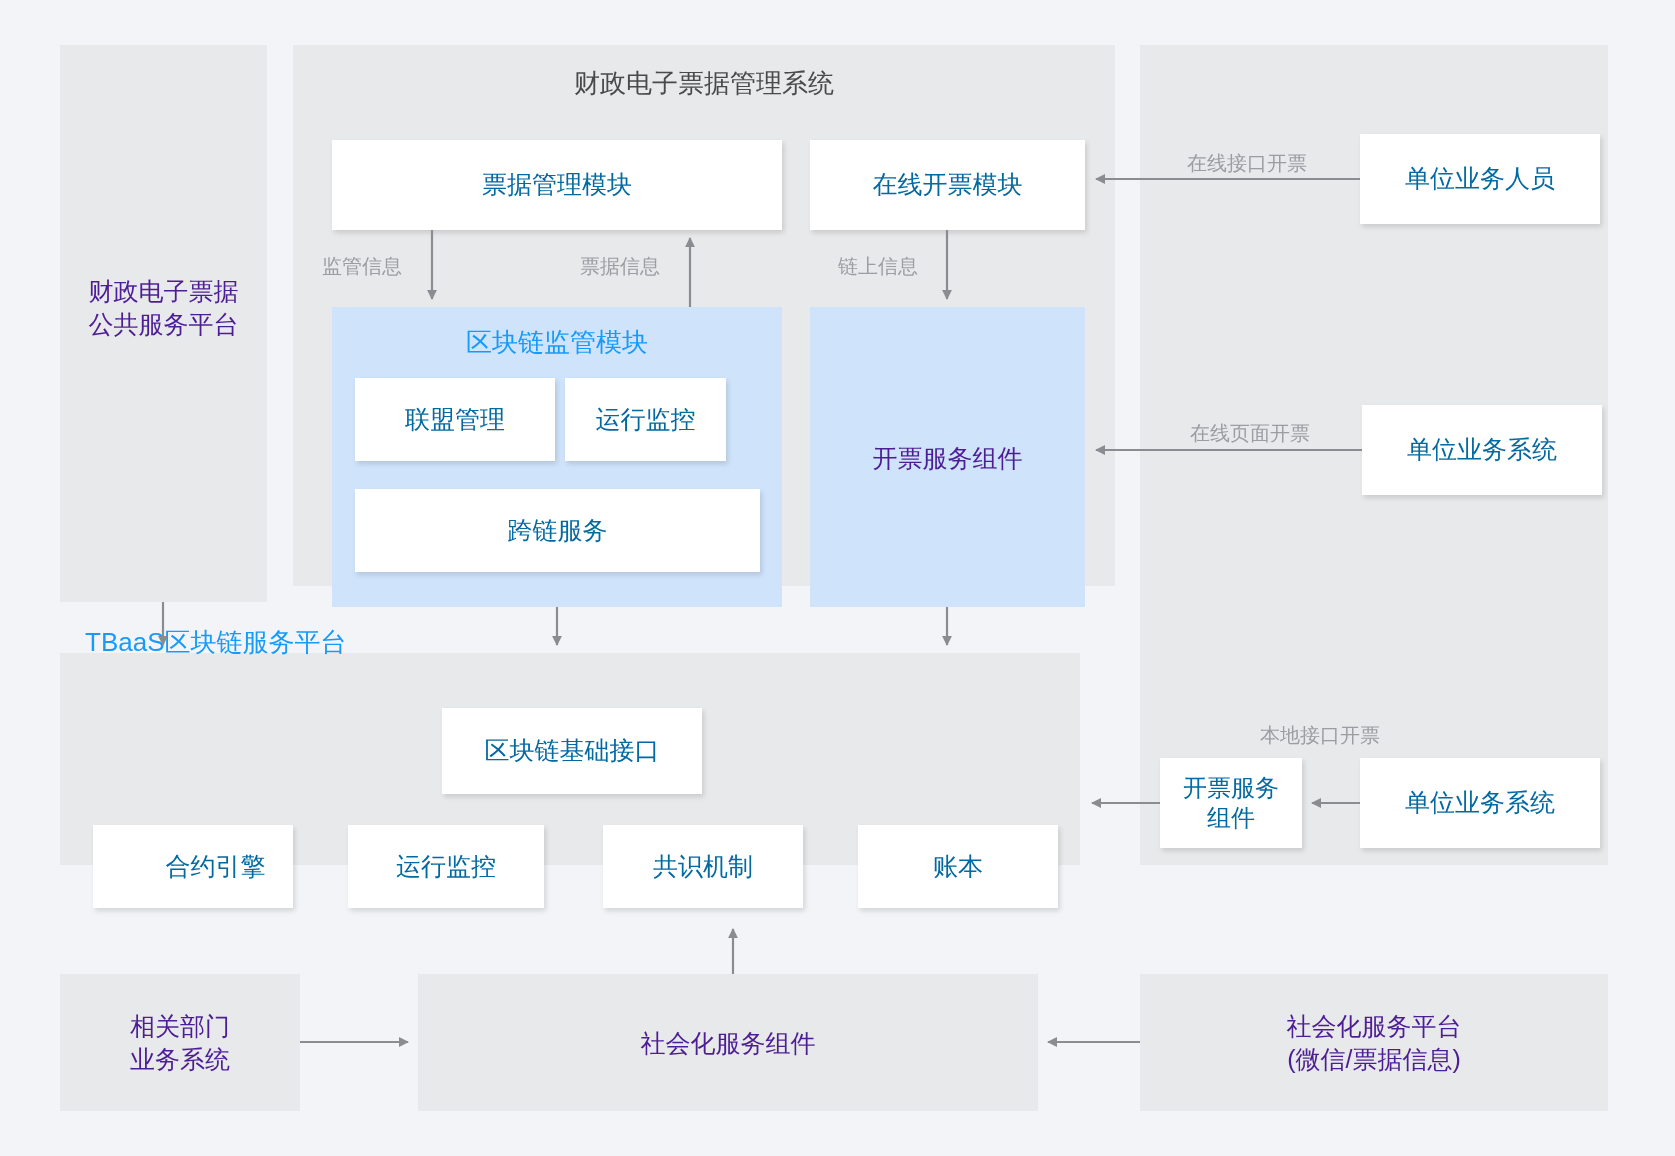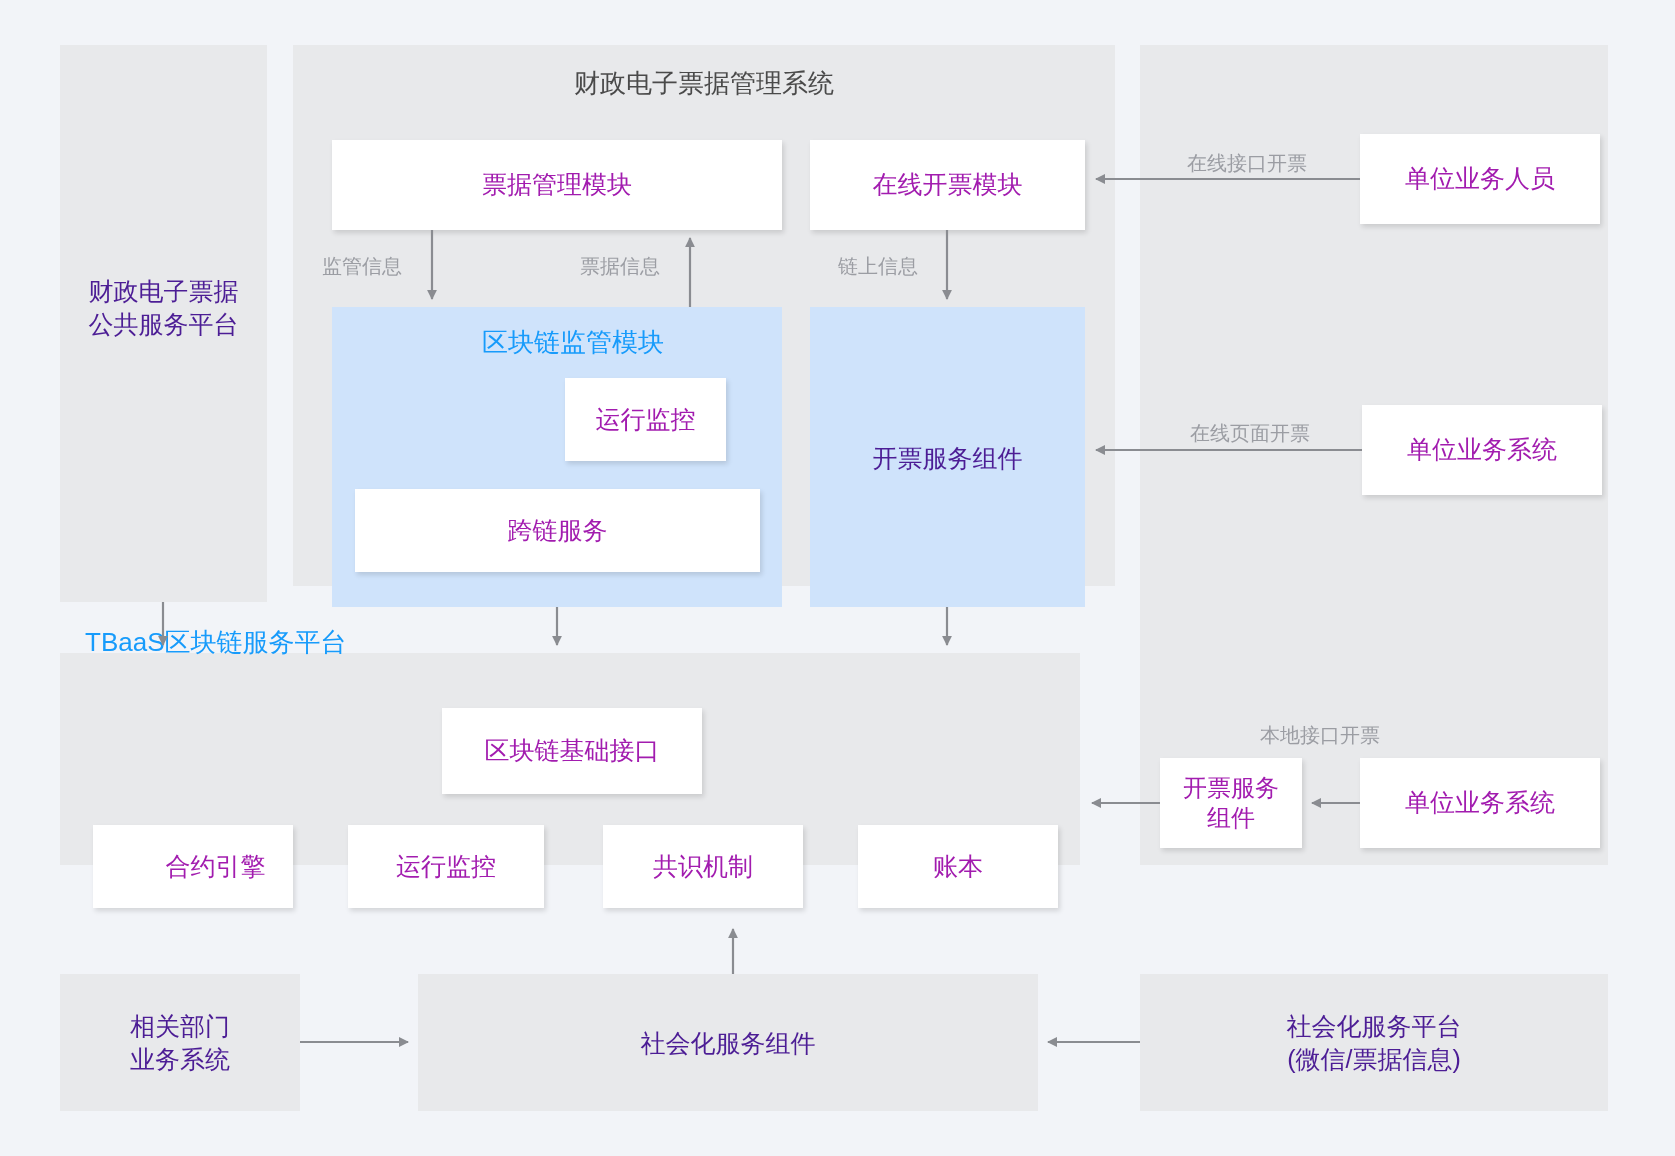--- a/index.html
+++ b/index.html
@@ -26,21 +26,21 @@
   }
   .card {
     position: absolute;
     background: #ffffff;
     box-sizing: border-box;
     display: flex;
     align-items: center;
     justify-content: center;
     text-align: center;
     font-size: 25px;
-    color: #a21caf;
+    color: #0369a1;
     line-height: 1.25;
     box-shadow: 2px 3px 5px rgba(0,0,0,0.13);
     white-space: pre-line;
   }
   .bluebox {
     position: absolute;
     background: #cfe3fb;
     box-sizing: border-box;
   }
   .panel-title {
@@ -104,30 +104,31 @@
   <div class="plain-label" style="left:418px; top:1027px; width:620px;">社会化服务组件</div>
 
   <div class="plain-label" style="left:60px; top:1010px; width:240px;">相关部门
 业务系统</div>
 
   <div class="plain-label" style="left:1140px; top:1010px; width:468px;">社会化服务平台
 (微信/票据信息)</div>
 
   <div class="bluebox" style="left:332px; top:307px; width:450px; height:300px;"></div>
 
-  <div class="blue-title" style="left:332px; top:325px; width:450px; text-align:center;padding-left:16px;">区块链监管模块</div>
+  <div class="blue-title" style="left:332px; top:325px; width:450px; text-align:center;">区块链监管模块</div>
 
   <div class="bluebox" style="left:810px; top:307px; width:275px; height:300px;"></div>
 
   <div class="plain-label" style="left:810px; top:442px; width:275px;">开票服务组件</div>
 
   <div class="card" style="left:332px; top:140px; width:450px; height:90px;">票据管理模块</div>
 
   <div class="card" style="left:810px; top:140px; width:275px; height:90px;">在线开票模块</div>
 
+  <div class="card" style="left:355px; top:378px; width:200px; height:83px;">联盟管理</div>
 
   <div class="card" style="left:565px; top:378px; width:161px; height:83px;">运行监控</div>
 
   <div class="card" style="left:442px; top:708px; width:260px; height:86px;">区块链基础接口</div>
 
   <div class="card" style="left:355px; top:489px; width:405px; height:83px;">跨链服务</div>
 
   <div class="card" style="left:93px; top:825px; width:200px; height:83px;padding-left:45px;">合约引擎</div>
 
   <div class="card" style="left:348px; top:825px; width:196px; height:83px;">运行监控</div>

